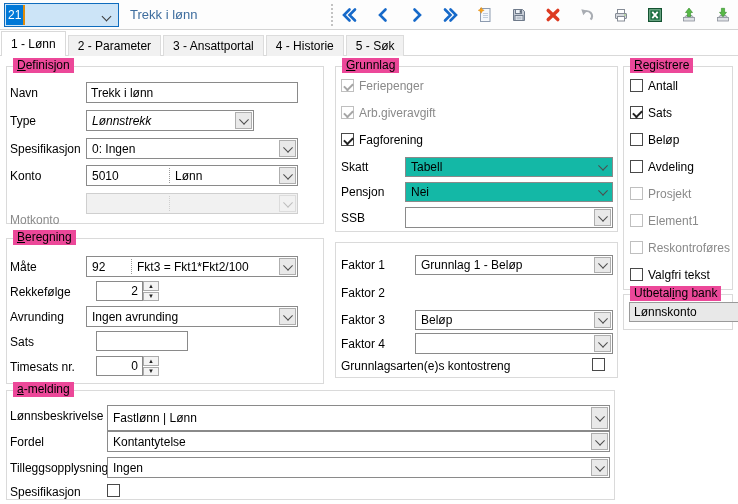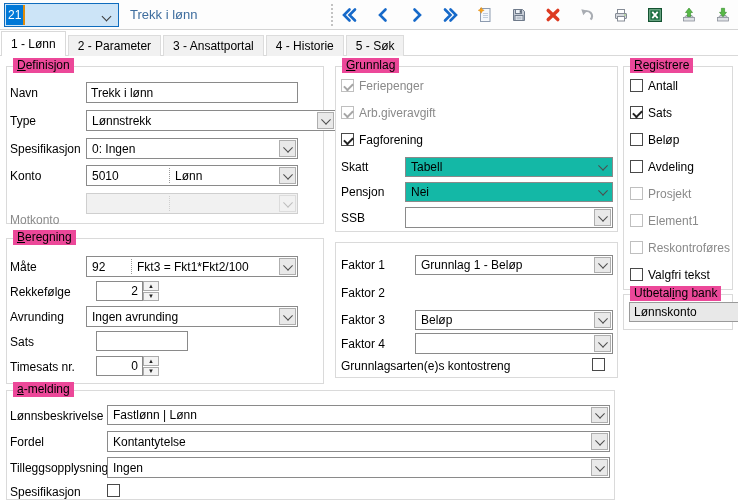--- a/index.html
+++ b/index.html
@@ -196,21 +196,21 @@
     </div>
   </div>
 
   <div class="grp" style="left:6px;top:66px;width:318px;height:158px;">
     <div class="grp-title"><span></span><span class="accel">D</span><span>efinisjon</span></div>
     <div class="flabel" style="left:3px;top:15px;">Navn</div>
     <div class="input" style="left:79px;top:15px;width:212px;height:21px;">
         <span>Trekk i lønn</span>
       </div>
     <div class="flabel" style="left:3px;top:43px;">Type</div>
-    <div class="combo" style="left:79px;top:43px;width:250px;height:21px;">
+    <div class="combo" style="left:79px;top:43px;width:168px;height:21px;font-style:italic;">
       <span class="val">Lønnstrekk</span>
       <span class="ddbtn">
           <span class="chev"></span>
         </span>
     </div>
     <div class="flabel" style="left:3px;top:71px;">Spesifikasjon</div>
     <div class="combo" style="left:79px;top:71px;width:212px;height:21px;">
       <span class="val">0: Ingen</span>
       <span class="ddbtn">
           <span class="chev"></span>
@@ -382,21 +382,21 @@
           <span class="chev"></span>
         </span>
     </div>
     <div class="flabel" style="left:5px;top:112px;">Grunnlagsarten(e)s kontostreng</div>
     <div class="cb cbstandalone" style="left:256px;top:115px;"></div>
   </div>
 
   <div class="grp" style="left:6px;top:390px;width:609px;height:110px;">
     <div class="grp-title"><span></span><span class="accel">a</span><span>-melding</span></div>
     <div class="flabel" style="left:3px;top:14px;">Lønnsbeskrivelse</div>
-    <div class="combo" style="left:100px;top:14px;width:503px;height:20px;">
+    <div class="combo" style="left:100px;top:14px;width:503px;height:26px;">
       <span class="val">Fastlønn | Lønn</span>
       <span class="ddbtn">
           <span class="chev"></span>
         </span>
     </div>
     <div class="flabel" style="left:3px;top:40px;">Fordel</div>
     <div class="combo" style="left:100px;top:40px;width:503px;height:21px;">
       <span class="val">Kontantytelse</span>
       <span class="ddbtn">
           <span class="chev"></span>

